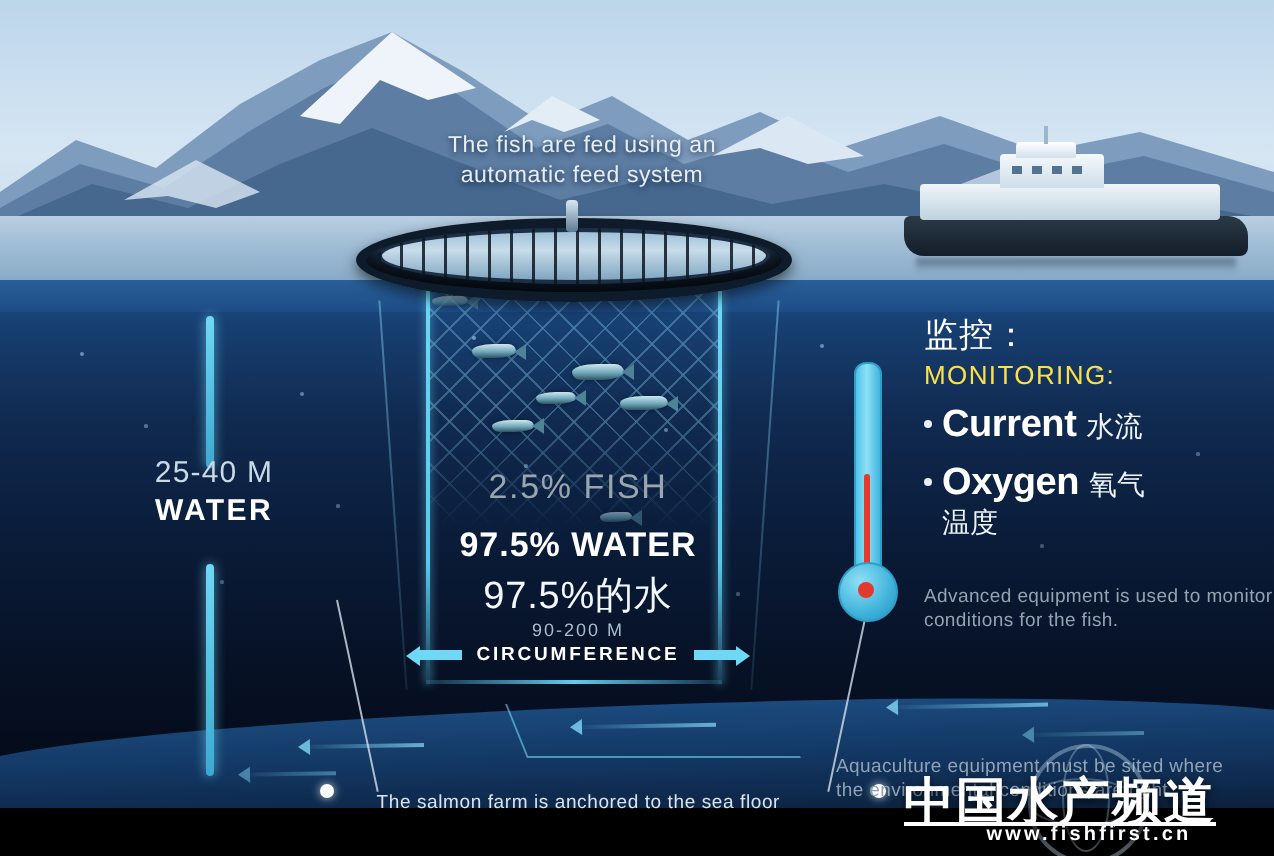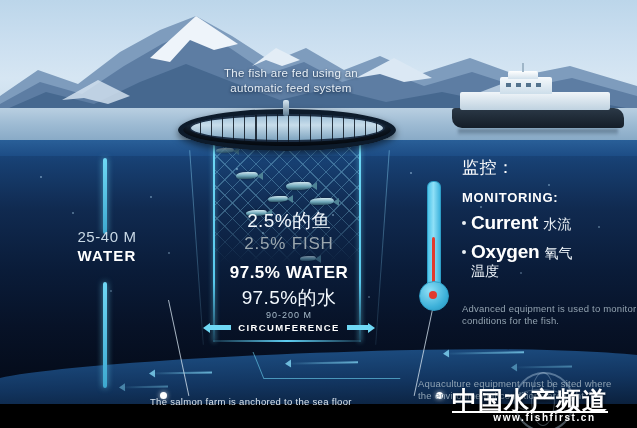--- a/index.html
+++ b/index.html
@@ -107,35 +107,35 @@
   .tTube{position:absolute;left:11px;top:0;width:12px;height:110px;border-radius:6px;
       background:linear-gradient(90deg,#4ec4ea,#8fe0f7 45%,#3fb4de);border:1px solid #2f9ec6;}
   .tMerc{position:absolute;left:15.5px;top:56px;width:3px;height:62px;background:#e23a2e;border-radius:2px;}
   .tBulb{position:absolute;left:3px;top:100px;width:28px;height:28px;border-radius:50%;
       background:radial-gradient(circle at 36% 32%,#8fe0f7,#3aafd8 65%,#2b8fb5);border:1px solid #2f9ec6;}
   .tDot{position:absolute;left:13px;top:110px;width:8px;height:8px;border-radius:50%;background:#e23a2e;}
 
   
   .mon{position:absolute;left:462px;top:156px;width:176px;}
   .monCn{font-size:17px;color:#ffffff;letter-spacing:.5px;}
-  .monEn{font-size:13px;color:#ffffff;letter-spacing:.7px;margin-top:11px;font-weight:bold;}
+  .monEn{font-size:13px;color:#fde047;letter-spacing:.7px;margin-top:1px;}
   .monItem{display:flex;align-items:baseline;margin-top:7px;}
   .bullet{width:4px;height:4px;border-radius:50%;background:#e8eef3;margin-right:5px;position:relative;top:-4px;flex:none;}
   .monEnB{font-size:19px;font-weight:bold;color:#ffffff;letter-spacing:-.2px;}
   .monCnS{font-size:14px;color:#eef4f9;margin-left:5px;}
   .monSub{margin-left:9px;font-size:14px;color:#eef4f9;}
   .monNote{margin-top:22px;font-size:9.5px;line-height:12px;color:#93a3b0;letter-spacing:.2px;}
 
   
   .topCap{position:absolute;left:196px;top:66px;width:190px;text-align:center;
       font-size:11.5px;line-height:15px;color:#e6eef5;letter-spacing:.3px;
       text-shadow:0 1px 3px rgba(0,20,45,.8);}
 
   
-  .anchorCap{position:absolute;left:150px;top:396px;width:240px;text-align:left;
+  .anchorCap{position:absolute;left:150px;top:396px;width:240px;text-align:right;
       font-size:9.5px;color:#d9e4ee;letter-spacing:.3px;}
   .siteCap{position:absolute;left:418px;top:378px;width:200px;
       font-size:9.5px;line-height:12px;color:#8fa3b4;letter-spacing:.2px;}
 
   
   .anch{position:absolute;background:rgba(214,228,240,.78);width:1px;transform-origin:top center;}
   .anchDot{position:absolute;width:7px;height:7px;border-radius:50%;background:#ffffff;
       box-shadow:0 0 5px rgba(255,255,255,.75);}
   .moor{position:absolute;border-left:1.5px solid rgba(110,215,245,.7);
       border-bottom:1.5px solid rgba(110,215,245,.7);}
@@ -284,21 +284,20 @@
 
   <div class="depthWrap">
     <div class="depthSeg depthTop"></div>
     <div class="depthSeg depthBot"></div>
   </div>
   <div class="depthTxt">
     <div class="depthVal">25-40 M</div>
     <div class="depthLbl">WATER</div>
   </div>
 
-  <div class="penTxt t-fish-cn">2.5%的鱼</div>
   <div class="penTxt t-fish-en">2.5% FISH</div>
   <div class="penTxt t-water-en">97.5% WATER</div>
   <div class="penTxt t-water-cn">97.5%的水</div>
   <div class="circVal">90-200 M</div>
   <div class="circRow">
     <span class="arrowL"></span>
     <span class="circLbl">CIRCUMFERENCE</span>
     <span class="arrowR"></span>
   </div>
 

